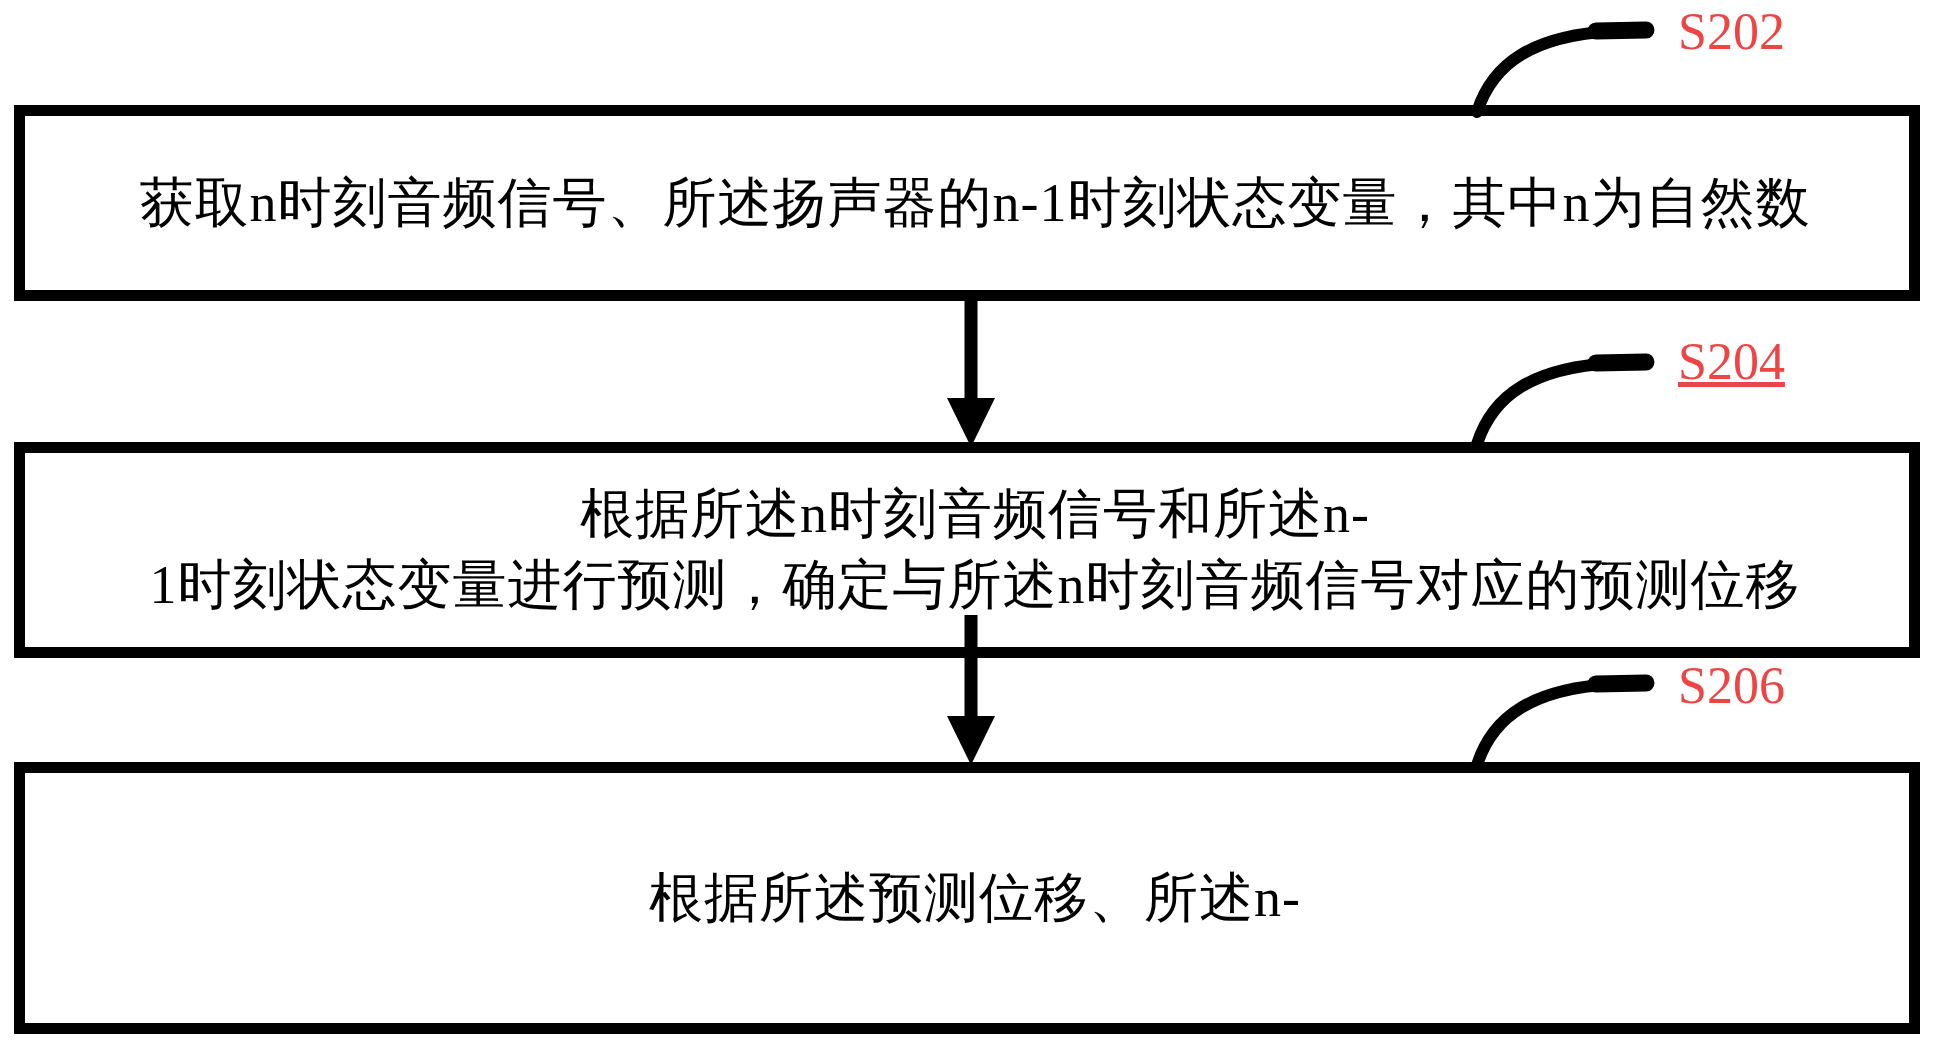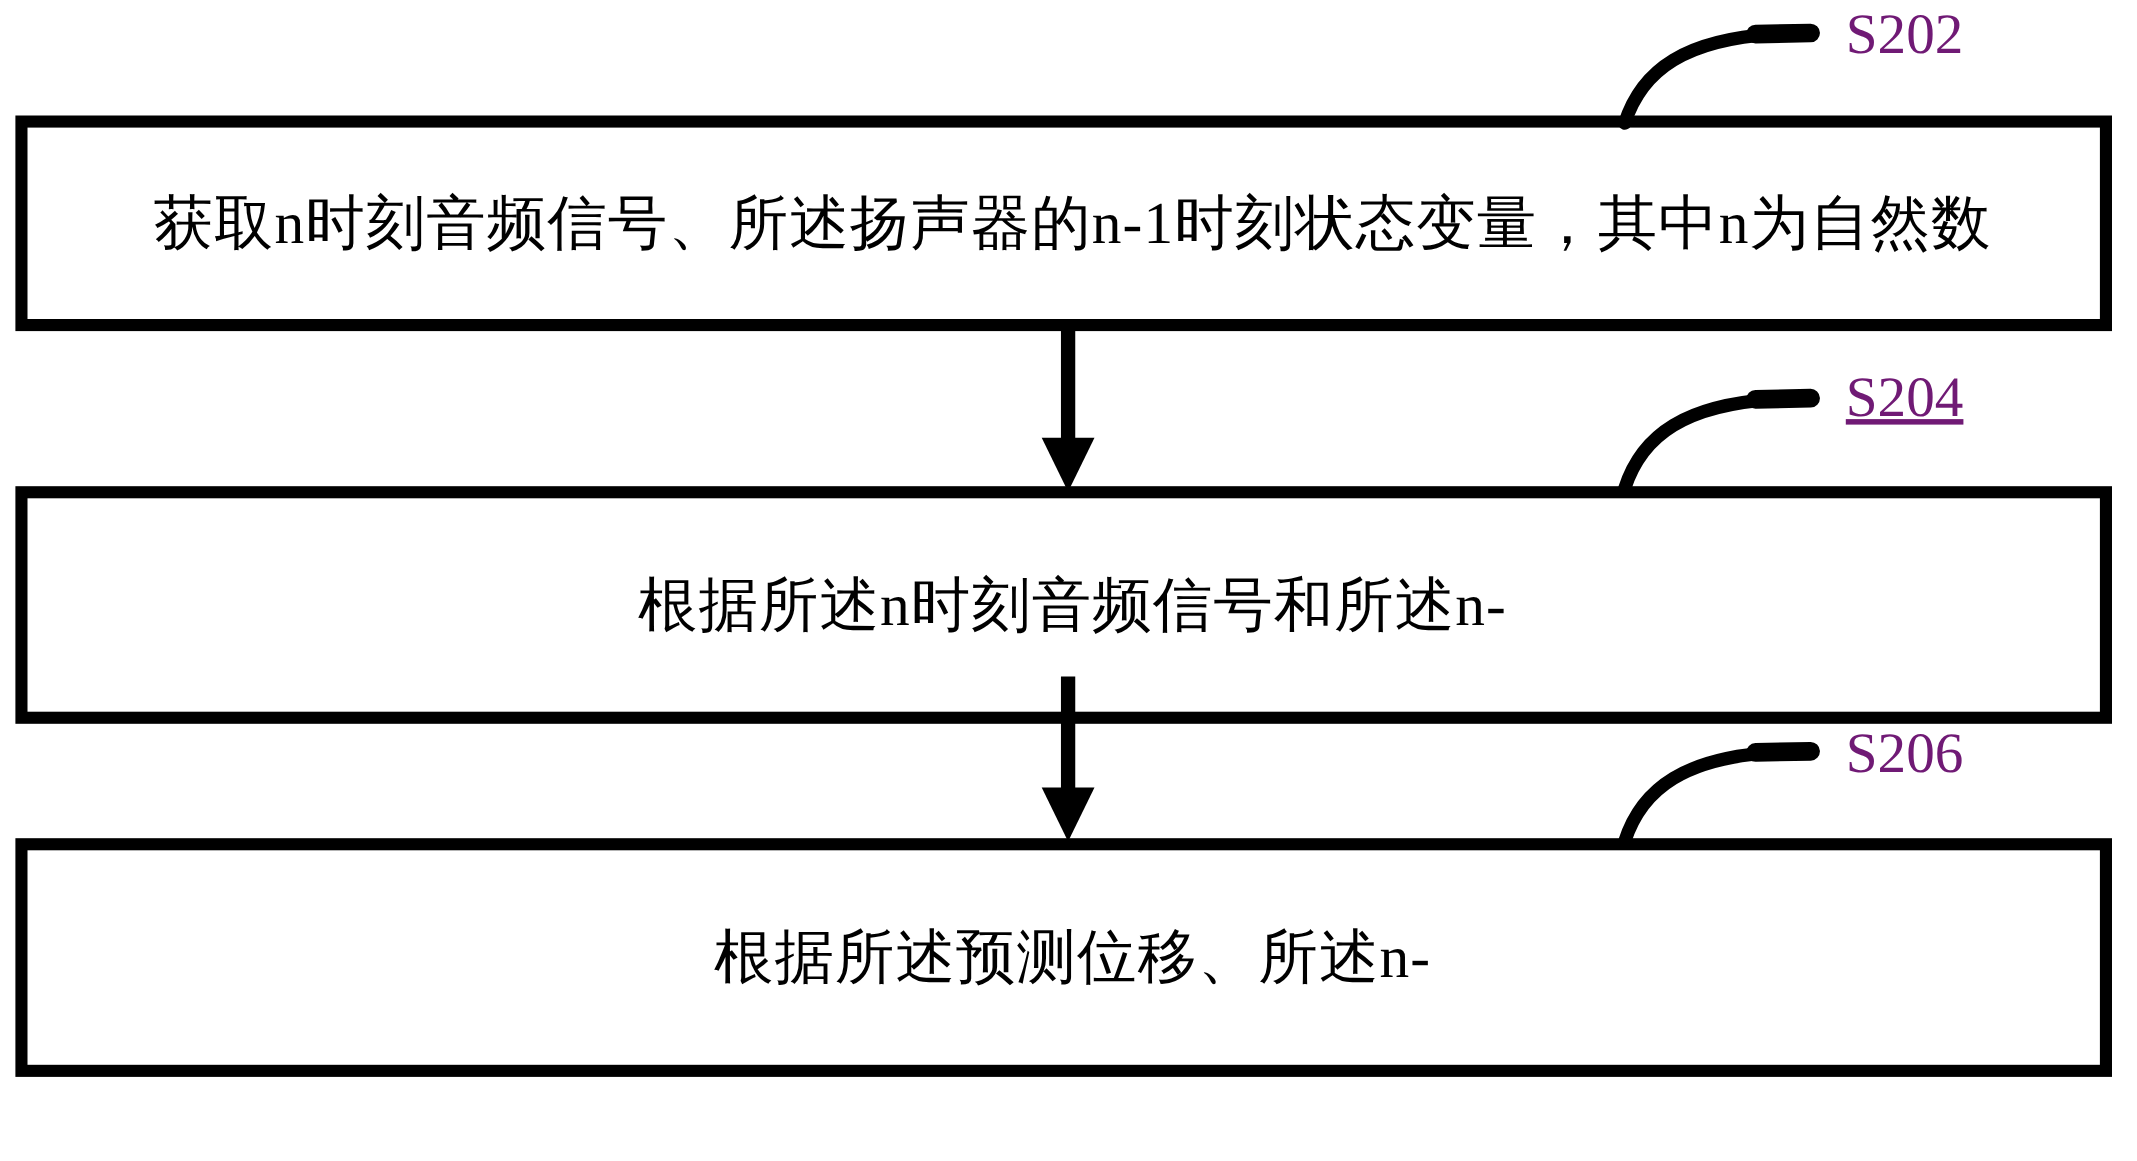--- a/index.html
+++ b/index.html
@@ -24,33 +24,33 @@
     box-sizing: border-box;
     background: #ffffff;
     display: flex;
     flex-direction: column;
     justify-content: center;
     align-items: center;
     padding-left: 16px;
   }
   .box-1 { top: 105px;  height: 196px; }
   .box-2 { top: 442px;  height: 216px; }
-  .box-3 { top: 762px;  height: 217px; }
+  .box-3 { top: 762px;  height: 272px; }
   .step-text {
     font-size: 54px;
     line-height: 71px;
     text-align: center;
     white-space: nowrap;
     letter-spacing: 1px;
   }
   .step-label {
     position: absolute;
     font-size: 52px;
     line-height: 56px;
-    color: #701a75;
+    color: #ef4444;
     white-space: nowrap;
   }
   .label-1 { left: 1678px; top: 4px;   }
   .label-2 { left: 1678px; top: 334px; text-decoration: underline; }
   .label-3 { left: 1678px; top: 658px; font-family: Liberation Serif, serif; }
   svg.overlay {
     position: absolute;
     left: 0;
     top: 0;
     width: 1943px;
@@ -62,20 +62,21 @@
 <body>
 
 <div class="canvas">
 
   <div class="step-box box-1">
     <div class="step-text">获取n时刻音频信号、所述扬声器的n-1时刻状态变量，其中n为自然数</div>
   </div>
 
   <div class="step-box box-2">
     <div class="step-text">根据所述n时刻音频信号和所述n-</div>
+    <div class="step-text">1时刻状态变量进行预测，确定与所述n时刻音频信号对应的预测位移</div>
   </div>
 
   <div class="step-box box-3">
     <div class="step-text">根据所述预测位移、所述n-</div>
   </div>
 
   <div class="step-label label-1">S202</div>
   <div class="step-label label-2">S204</div>
   <div class="step-label label-3">S206</div>
 

